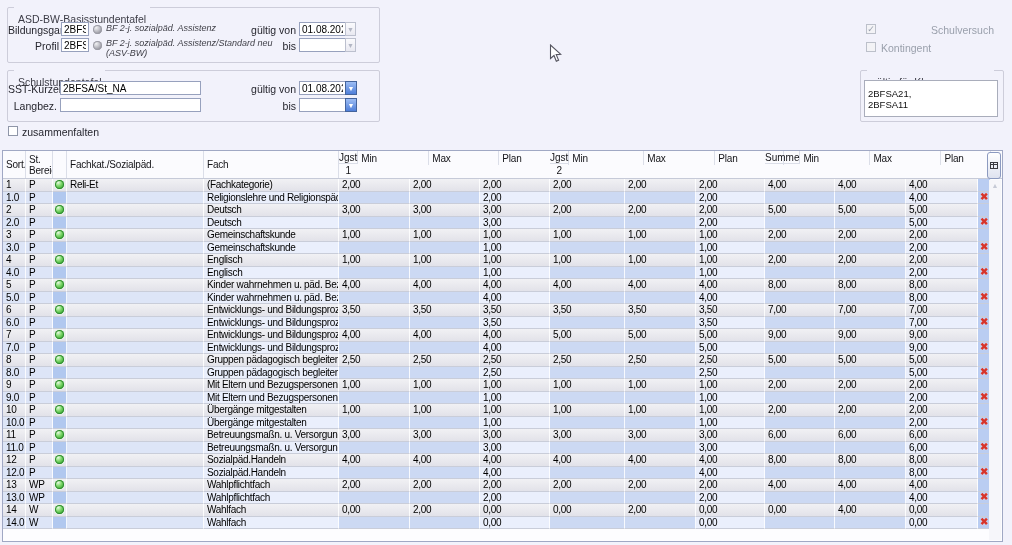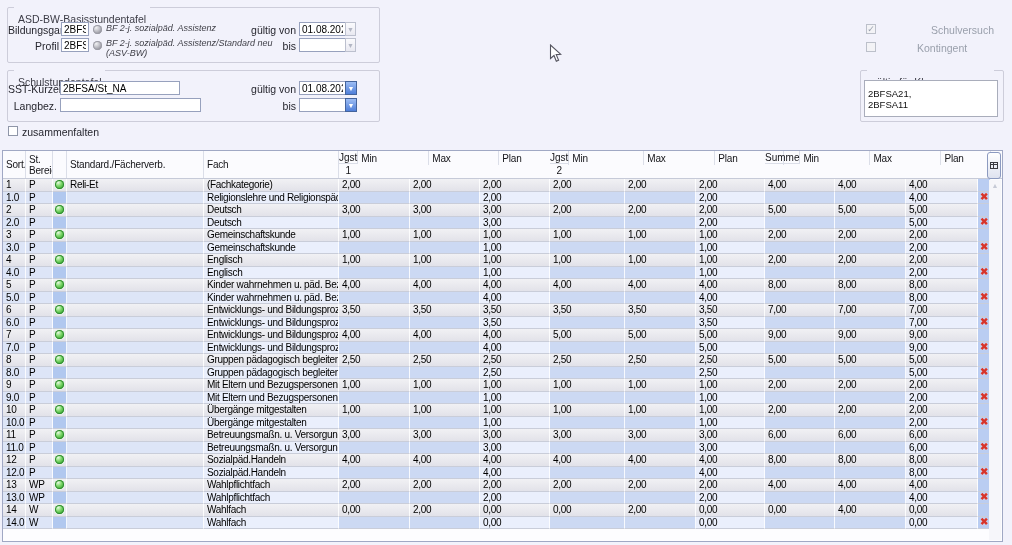--- a/index.html
+++ b/index.html
@@ -98,27 +98,27 @@
 <span class="orb gray" style="left:93px;top:41px;"></span>
 <div class="desc" style="left:106px;top:38px;width:215px;">BF 2-j. sozialpäd. Assistenz/Standard neu
 (ASV-BW)</div>
 <div class="lbl" style="left:250px;width:46px;top:40px;">bis</div>
 <input class="txt" style="left: 299px; top: 38px; width: 47px;" value="">
 <span class="cbtn" style="left:345px;top:38px;">▼</span>
 
 <span class="cb dis" style="left:866px;top:24px;">✓</span>
 <div class="lbl dis" style="left:931px;top:24px;">Schulversuch</div>
 <span class="cb dis" style="left:866px;top:42px;"></span>
-<div class="lbl dis" style="left:881px;top:42px;margin-left:36px;">Kontingent</div>
+<div class="lbl dis" style="left:881px;top:42px;">Kontingent</div>
 
 <div class="groupbox" style="left:7px;top:70px;width:371px;height:50px;">
   <div class="gb-legend">Schulstundentafel</div>
 </div>
 <div class="lbl" style="left:8px;width:49px;top:83px;">SST-Kürzel</div>
-<input class="txt" style="left: 60px; top: 81px; width: 120px;" value="2BFSA/St_NA">
+<input class="txt" style="left: 60px; top: 81px; width: 141px;" value="2BFSA/St_NA">
 <div class="lbl" style="left:250px;width:46px;top:83px;">gültig von</div>
 <input class="txt" style="left: 299px; top: 81px; width: 47px;" value="01.08.2022">
 <span class="cbtn blue" style="left:345px;top:81px;width:12px;">▼</span>
 
 <div class="lbl" style="left:8px;width:49px;top:100px;">Langbez.</div>
 <input class="txt" style="left: 60px; top: 98px; width: 141px;" value="">
 <div class="lbl" style="left:250px;width:46px;top:100px;">bis</div>
 <input class="txt" style="left: 299px; top: 98px; width: 47px;" value="">
 <span class="cbtn blue" style="left:345px;top:98px;width:12px;">▼</span>
 
@@ -129,21 +129,21 @@
 2BFSA11</div>
 
 <span class="cb" style="left:8px;top:126px;"></span>
 <div class="lbl" style="left:22px;top:126px;text-align:left;">zusammenfalten</div>
 
 <div class="grid">
   <div class="hdr-row">
     <div class="h c-sort">Sort.</div>
     <div class="h c-ber" style="line-height:11px;white-space:normal;">St. Bereich</div>
     <div class="h c-ico"></div>
-    <div class="h c-fk">Standard./Fächerverb.</div>
+    <div class="h c-fk">Fachkat./Sozialpäd.</div>
     <div class="h c-fach">Fach</div>
     <div class="hgroup" style="width:211px;">
       <div class="hgroup-title">Jgst 1</div>
       <div class="hsub">
         <div class="h c-v0">Min</div>
         <div class="h c-v1">Max</div>
         <div class="h c-v2">Plan</div>
       </div>
     </div>
     <div class="hgroup" style="width:215px;">

